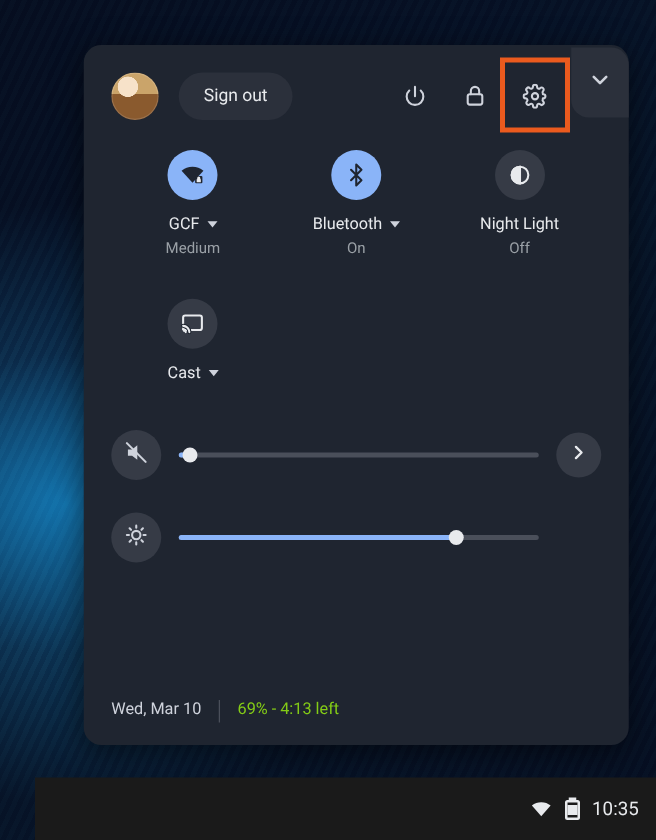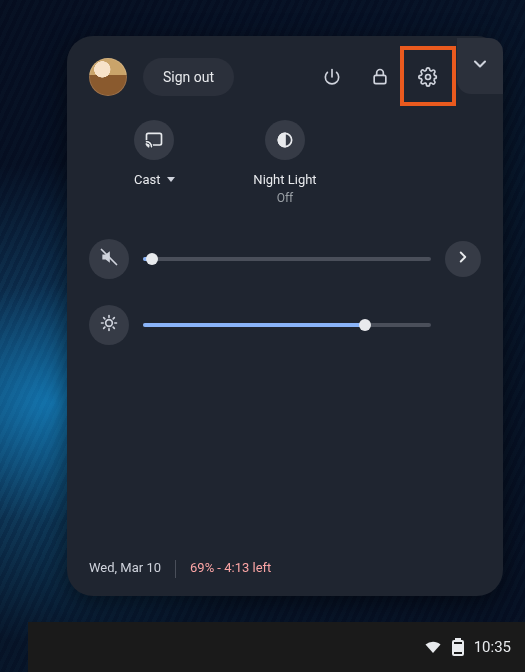--- a/index.html
+++ b/index.html
@@ -13,21 +13,21 @@
     color: #e8eaed;
   }
 
   
   .panel {
     position: absolute;
     left: 67px; top: 36px;
     width: 436px;
     height: 560px;
     background: #1f2530;
-    border-radius: 26px;
+    border-radius: 14px;
     box-shadow: 0 6px 24px rgba(0,0,0,0.5);
     padding: 22px 22px 18px 22px;
     display: flex;
     flex-direction: column;
   }
 
   .top-row { display:flex; align-items:center; gap:10px; }
   .avatar {
     width: 38px; height: 38px; border-radius: 50%;
     background:
@@ -111,21 +111,21 @@
     background:#363b46;
     display:flex; align-items:center; justify-content:center;
     color:#e8eaed;
     cursor:pointer;
   }
   .chevron-btn svg { width:18px; height:18px; }
 
   
   .footer { margin-top:auto; display:flex; gap:14px; font-size:13px; color:#cfd3dc; padding-top:6px;}
   .footer .divider { width:1px; height:18px; background:#4a4f5a; }
-  .footer .battery { color:#fca5a5; }
+  .footer .battery { color:#84cc16; }
 
   
   .taskbar {
     position:absolute; left:0; right:0; bottom:0; height:50px;
     background:#1a1a1a;
     display:flex; align-items:center; justify-content:flex-end;
     padding:0 14px;
     gap:10px;
     color:#e8eaed;
     font-size:15px;
@@ -179,51 +179,77 @@
       <span>
         <svg viewBox="0 0 24 24" fill="none" stroke="currentColor" stroke-width="2.5" stroke-linecap="round" stroke-linejoin="round">
             <polyline points="6 9 12 15 18 9"></polyline>
           </svg>
       </span>
     </div>
   </div>
 
   <div class="tiles">
 
-
-
+    <div class="tile">
+      <div class="circle on">
+        <svg viewBox="0 0 24 24" fill="currentColor">
+          <path d="M12 19.5 1.5 7.8A16.9 16.9 0 0 1 12 4c3.9 0 7.5 1.4 10.5 3.8L12 19.5z"></path>
+          <rect x="14.5" y="13" width="7" height="7" rx="1" fill="#1f2530"></rect>
+          <path d="M16.5 16v-1a1.5 1.5 0 0 1 3 0v1h.5v3h-4v-3h.5z" fill="#e8eaed"></path>
+        </svg>
+      </div>
+      <div class="label-row">
+        <span>GCF</span>
+        <span class="caret"></span>
+      </div>
+      <div class="sub">Medium</div>
+    </div>
+
+    <div class="tile">
+      <div class="circle on">
+        <svg viewBox="0 0 24 24" fill="none" stroke="currentColor" stroke-width="2" stroke-linecap="round" stroke-linejoin="round">
+          <path d="M7 7l10 10-5 5V2l5 5L7 17"></path>
+        </svg>
+      </div>
+      <div class="label-row">
+        <span>Bluetooth</span>
+        <span class="caret"></span>
+      </div>
+      <div class="sub">On</div>
+    </div>
+
+
+    <div class="tile">
+      <div class="circle">
+        <svg viewBox="0 0 24 24" fill="none" stroke="currentColor" stroke-width="2">
+          <circle cx="12" cy="12" r="8"></circle>
+            <path d="M12 4a8 8 0 0 0 0 16z" fill="currentColor"></path>
+        </svg>
+      </div>
+      <div class="label-row">
+        <span>Night Light</span>
+      </div>
+      <div class="sub">Off</div>
+    </div>
 
     <div class="tile">
       <div class="circle">
         <svg viewBox="0 0 24 24" fill="none" stroke="currentColor" stroke-width="2" stroke-linecap="round" stroke-linejoin="round">
           <rect x="3" y="4" width="18" height="14" rx="2"></rect>
           <path d="M3 14a6 6 0 0 1 6 6" stroke="#1f2530" stroke-width="4" fill="none"></path>
           <path d="M3 14a6 6 0 0 1 6 6"></path>
           <path d="M3 17.5a2.5 2.5 0 0 1 2.5 2.5"></path>
           <circle cx="4" cy="19" r="1" fill="currentColor" stroke="none"></circle>
         </svg>
       </div>
       <div class="label-row">
         <span>Cast</span>
         <span class="caret"></span>
       </div>
       <div class="sub"></div>
-    </div>
-
-    <div class="tile">
-      <div class="circle">
-        <svg viewBox="0 0 24 24" fill="none" stroke="currentColor" stroke-width="2">
-          <circle cx="12" cy="12" r="8"></circle>
-            <path d="M12 4a8 8 0 0 0 0 16z" fill="currentColor"></path>
-        </svg>
-      </div>
-      <div class="label-row">
-        <span>Night Light</span>
-      </div>
-      <div class="sub">Off</div>
     </div>
 
     <div></div>
   </div>
 
   <div class="sliders">
 
     <div class="slider-row">
       <div class="slider-icon">
         <span>

